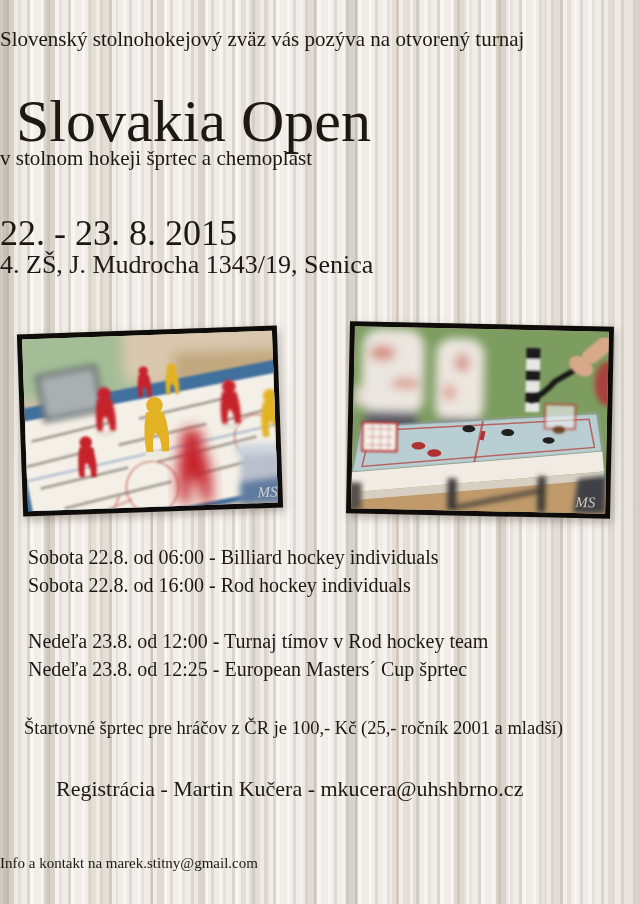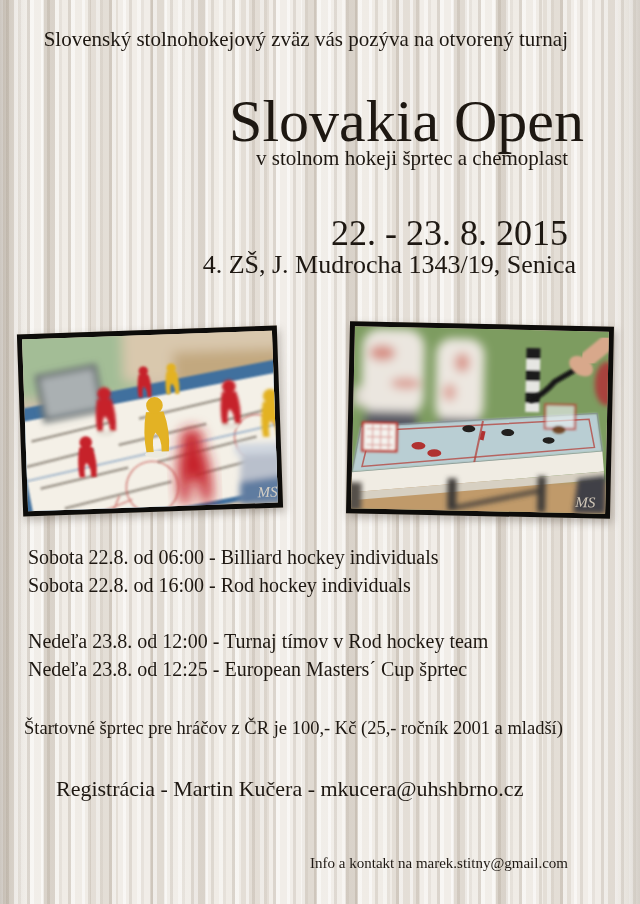--- a/index.html
+++ b/index.html
@@ -24,26 +24,26 @@
         rgba(0,0,0,0) 34px, rgba(0,0,0,0) 41px),
       repeating-linear-gradient(90deg,
         rgba(120,104,86,0.10) 0px, rgba(120,104,86,0.10) 14px,
         rgba(255,255,255,0.28) 14px, rgba(255,255,255,0.28) 43px,
         rgba(120,104,86,0.16) 43px, rgba(120,104,86,0.16) 55px,
         rgba(255,255,255,0.20) 55px, rgba(255,255,255,0.20) 90px,
         rgba(120,104,86,0.07) 90px, rgba(120,104,86,0.07) 118px,
         rgba(255,255,255,0.26) 118px, rgba(255,255,255,0.26) 151px);
     color:#1e1812;
   }
-  .line{position:absolute;left:0;width:556px;text-align:right;white-space:nowrap;padding-left:12px;}
+  .line{position:absolute;left:0;width:556px;text-align:left;white-space:nowrap;}
   .invite{top:27px;font-size:21px;}
   .title{top:72px;font-size:60px;font-weight:400;margin:16px;line-height:1.1;}
   .subtitle{top:146px;font-size:21px;}
   .date{top:212px;font-size:36px;}
-  .venue{top:250px;font-size:26px;margin-left:8px;}
+  .venue{top:250px;font-size:26px;}
   .left-text{position:absolute;white-space:nowrap;text-align:left;}
   .sched-sat{left:28px;top:543px;font-size:20px;line-height:28px;}
   .sched-sun{left:28px;top:627px;font-size:20px;line-height:28px;}
   .fee{left:24px;top:718px;font-size:18.5px;}
   .registration{left:24px;top:776px;font-size:22px;margin-left:32px;}
   .contact{top:855px;font-size:15px;}
   .photo{
     position:absolute;border:5px solid #0d0c0a;background:#cfc0ab;
     box-shadow:2px 4px 9px rgba(70,58,45,0.35);
   }

